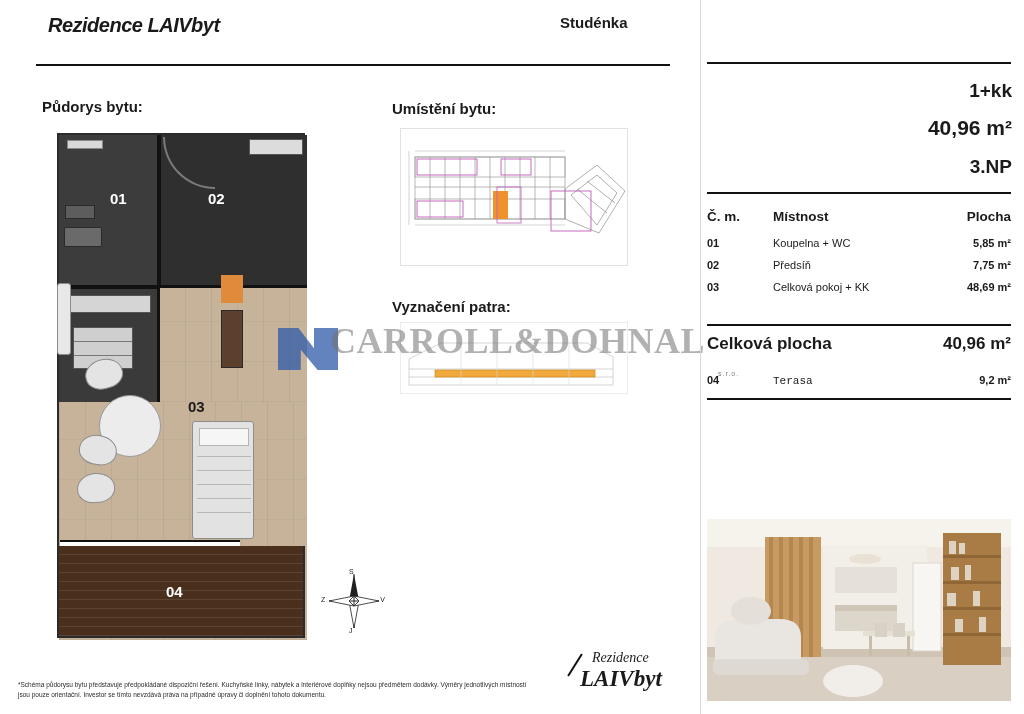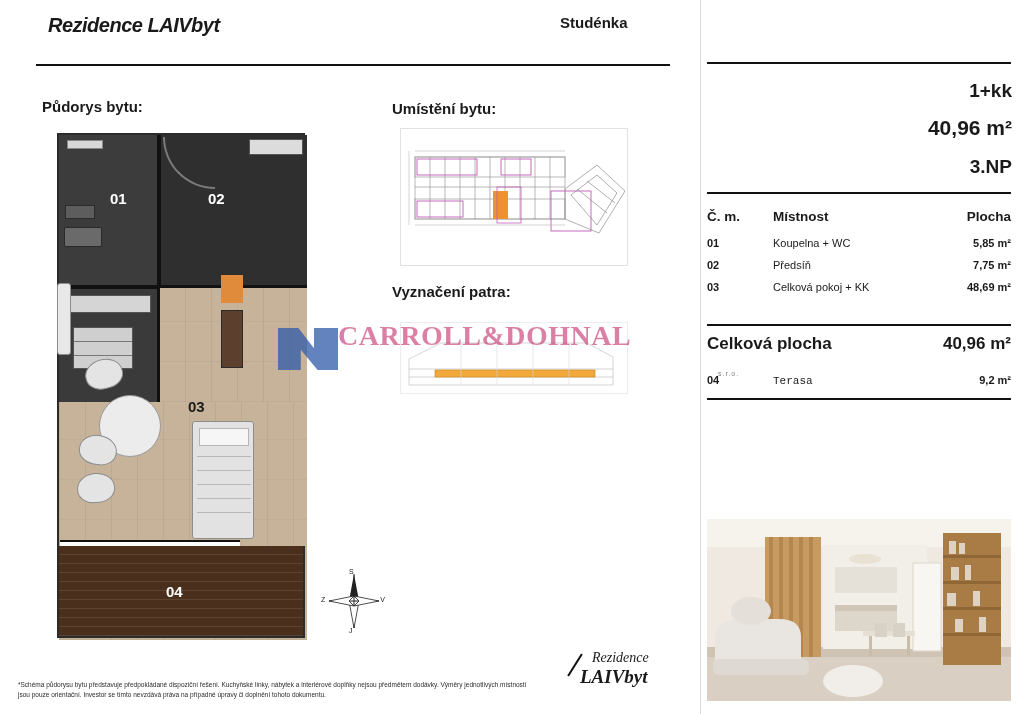--- a/index.html
+++ b/index.html
@@ -29,21 +29,21 @@
     position:absolute; left:560px; top:14px;
     font-size:15px; font-weight:bold;text-align:right;
   }
   .hrule {
     position:absolute; left:36px; top:64px; width:634px; height:2px;
     background:#111;
   }
   .sec-title { font-size:15px; font-weight:bold; }
   #t-floorplan { position:absolute; left:42px; top:98px; }
   #t-location  { position:absolute; left:392px; top:100px; }
-  #t-floor     { position:absolute; left:392px; top:283px; }
+  #t-floor     { position:absolute; left:392px; top:298px; }
 
   
   .plan {
     position:absolute; left:57px; top:133px; width:248px; height:505px;
     border:2px solid #2b2b2b; background:#cbbba6;
   }
   .room-bath {
     position:absolute; left:0; top:0; width:100px; height:152px;
     background:#3c3c3c;
   }
@@ -179,40 +179,40 @@
   }
   .compass .n { position:absolute; left:24px; top:-2px; font-size:7px; }
   .compass .s { position:absolute; left:24px; bottom:-2px; font-size:7px; }
   .compass .e { position:absolute; right:-2px; top:26px; font-size:7px; }
   .compass .w { position:absolute; left:-4px; top:26px; font-size:7px; }
 
   
   .watermark {
     position:absolute; left:278px; top:320px;
     font-family:"Liberation Serif", serif;
-    font-size:28px; font-weight:bold; color:#be185d; opacity:0.55;
-    letter-spacing:0.5px; white-space:nowrap;margin-left:8px;
+    font-size:36px; font-weight:bold; color:#737373; opacity:0.55;
+    letter-spacing:0.5px; white-space:nowrap;
   }
   .wm-logo {
     position:absolute; left:278px; top:328px; width:60px; height:42px;
     background:#2e5aa8; opacity:0.75;
     clip-path:polygon(0 0, 34% 0, 60% 48%, 60% 0, 100% 0, 100% 100%, 66% 100%, 38% 52%, 38% 100%, 0 100%);
   }
   .wm-sro {
     position:absolute; left:718px; top:370px; font-size:7px; color:#7d7d7d; letter-spacing:1px;
   }
 
   
   .footer-logo {
     position:absolute; left:558px; top:650px; width:130px; height:48px;
     font-family:"Liberation Serif", serif;
     text-align:right;
   }
   .footer-logo .r1 { position:absolute; left:34px; top:0; font-size:14px; font-style:italic; }
-  .footer-logo .r2 { position:absolute; left:22px; top:16px; font-size:19px; font-style:italic; font-weight:bold; }
+  .footer-logo .r2 { position:absolute; left:22px; top:16px; font-size:23px; font-style:italic; font-weight:bold; }
   .footer-logo .slash { position:absolute; left:4px; top:14px; width:26px; height:2px; background:#111; transform:rotate(-58deg); }
 
   .disclaimer {
     position:absolute; left:18px; top:680px; width:520px;
     font-size:6.5px; line-height:1.55; color:#2b2b2b;
   }
 
   
   .right {
     position:absolute; left:700px; top:0; width:324px; height:714px;

